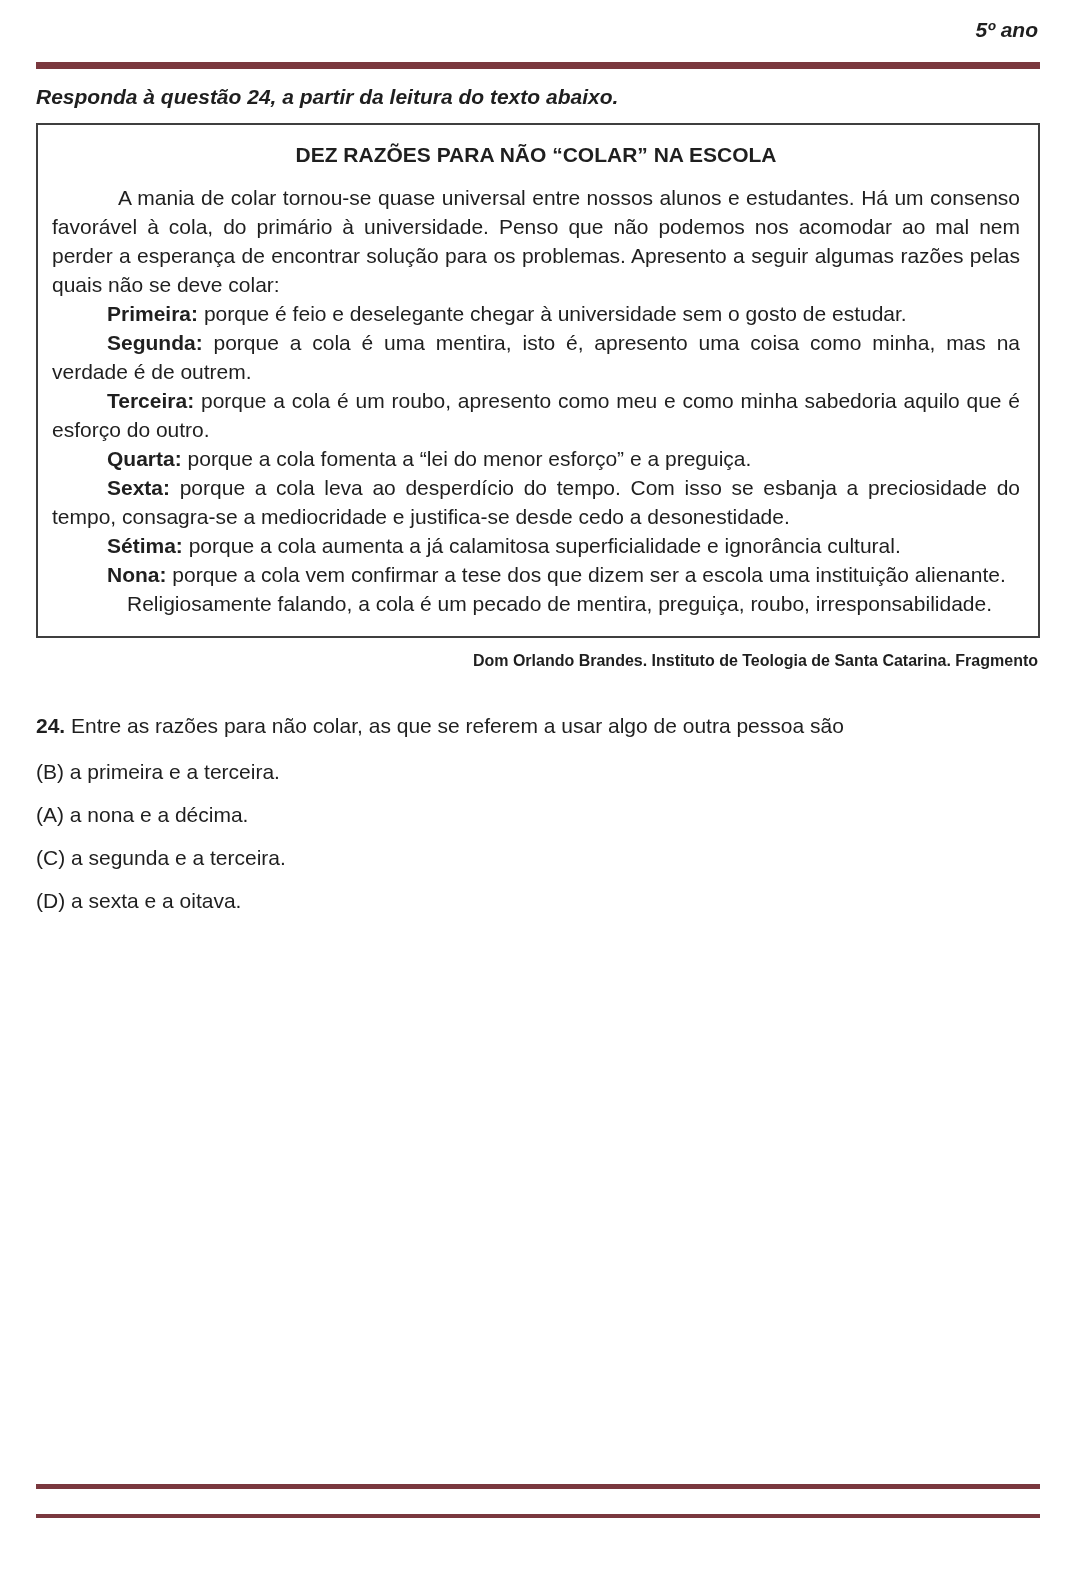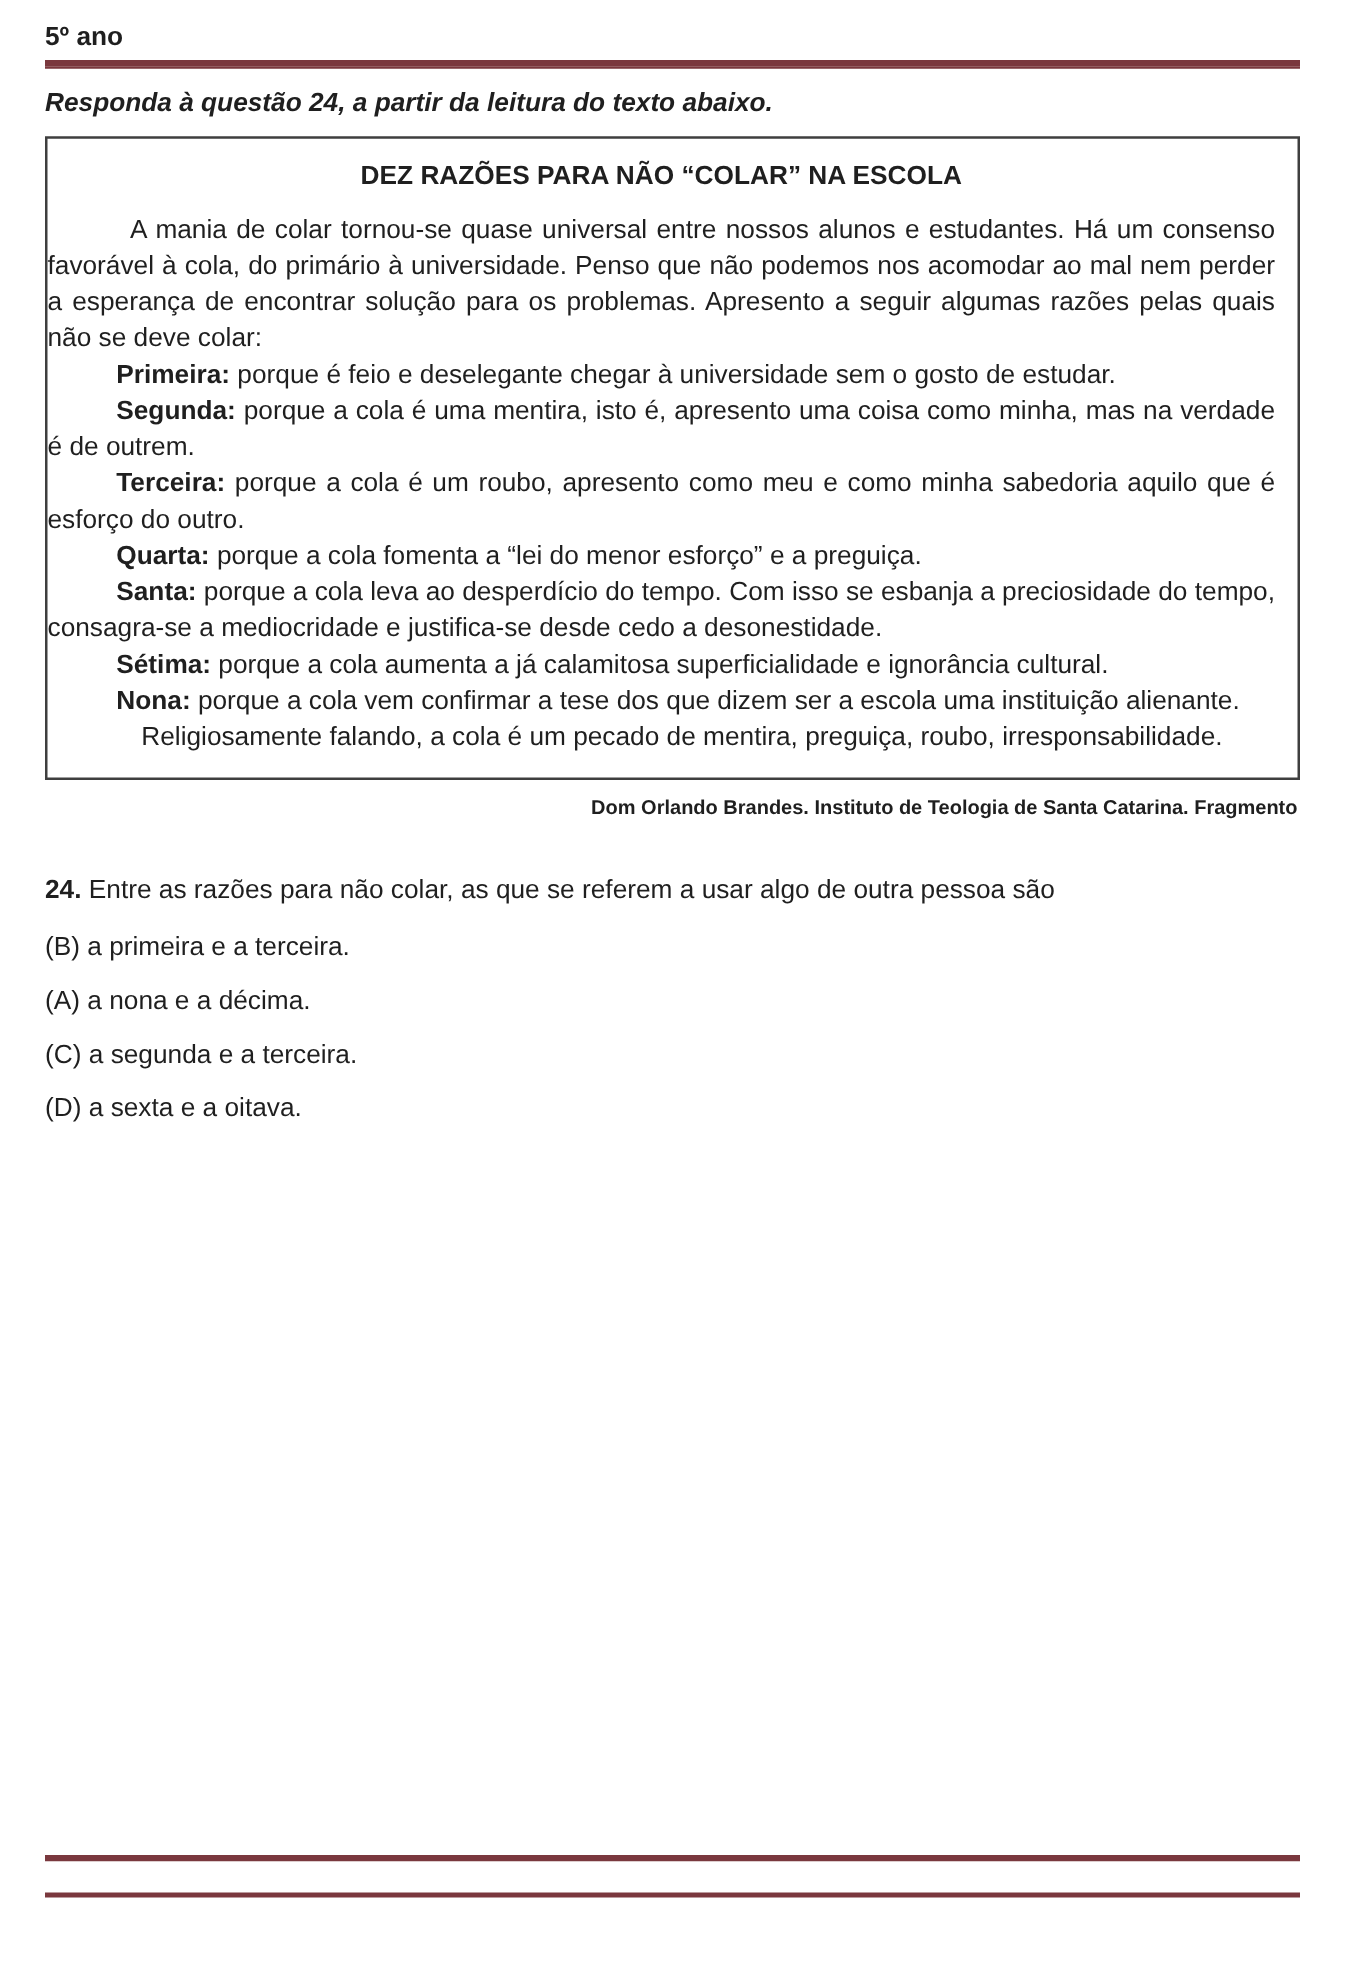--- a/index.html
+++ b/index.html
@@ -16,41 +16,42 @@
     color: var(--text);
   }
   .page {
     position: relative;
     width: 1080px;
     height: 1571px;
     padding: 18px 40px 0 36px;
     overflow: hidden;
   }
   .header {
-    text-align: left;
+    text-align: right;
     font-weight: bold;
     font-size: 21px;
     line-height: 24px;
-    margin: 0 2px 6px 0;
+    margin: 0 2px 20px 0;
+    font-style: italic;
   }
   .rule-thick-thin {
     height: 3px;
     border-top: 5px solid var(--rule);
     border-bottom: 2px solid var(--rule);
   }
   .instruction {
     font-weight: bold;
     font-size: 21px;
     margin: 16px 0 0 0;
     font-style: italic;
   }
   .text-box {
     border: 2px solid var(--box-border);
     margin-top: 14px;
-    padding: 10px 18px 18px 0;
+    padding: 10px 18px 18px 14px;
   }
   .box-title {
     text-align: center;
     font-size: 21px;
     font-weight: bold;
     margin: 8px 0 16px 0;
   }
   .text-box p {
     font-size: 21px;
     line-height: 29px;
@@ -98,21 +99,21 @@
 
   <div class="text-box">
     <h1 class="box-title">DEZ RAZÕES PARA NÃO “COLAR” NA ESCOLA</h1>
 
     <p class="indent-intro">A mania de colar tornou-se quase universal entre nossos alunos e estudantes. Há um consenso favorável à cola, do primário à universidade. Penso que não podemos nos acomodar ao mal nem perder a esperança de encontrar solução para os problemas. Apresento a seguir algumas razões pelas quais não se deve colar:</p>
 
     <p class="reason indent-reason"><b>Primeira:</b><span> porque é feio e deselegante chegar à universidade sem o gosto de estudar.</span></p>
     <p class="reason indent-reason"><b>Segunda:</b><span> porque a cola é uma mentira, isto é, apresento uma coisa como minha, mas na verdade é de outrem.</span></p>
     <p class="reason indent-reason"><b>Terceira:</b><span> porque a cola é um roubo, apresento como meu e como minha sabedoria aquilo que é esforço do outro.</span></p>
     <p class="reason indent-reason"><b>Quarta:</b><span> porque a cola fomenta a “lei do menor esforço” e a preguiça.</span></p>
-    <p class="reason indent-reason"><b>Santa:</b><span> porque a cola leva ao desperdício do tempo. Com isso se esbanja a preciosidade do tempo, consagra-se a mediocridade e justifica-se desde cedo a desonestidade.</span></p>
+    <p class="reason indent-reason"><b>Sexta:</b><span> porque a cola leva ao desperdício do tempo. Com isso se esbanja a preciosidade do tempo, consagra-se a mediocridade e justifica-se desde cedo a desonestidade.</span></p>
     <p class="reason indent-reason"><b>Sétima:</b><span> porque a cola aumenta a já calamitosa superficialidade e ignorância cultural.</span></p>
     <p class="reason indent-reason"><b>Nona:</b><span> porque a cola vem confirmar a tese dos que dizem ser a escola uma instituição alienante.</span></p>
 
     <p class="indent-closing">Religiosamente falando, a cola é um pecado de mentira, preguiça, roubo, irresponsabilidade.</p>
   </div>
 
   <p class="source">Dom Orlando Brandes. Instituto de Teologia de Santa Catarina. Fragmento</p>
 
   <div class="question">
     <p class="q-stem"><b>24.</b><span> Entre as razões para não colar, as que se referem a usar algo de outra pessoa são</span></p>

